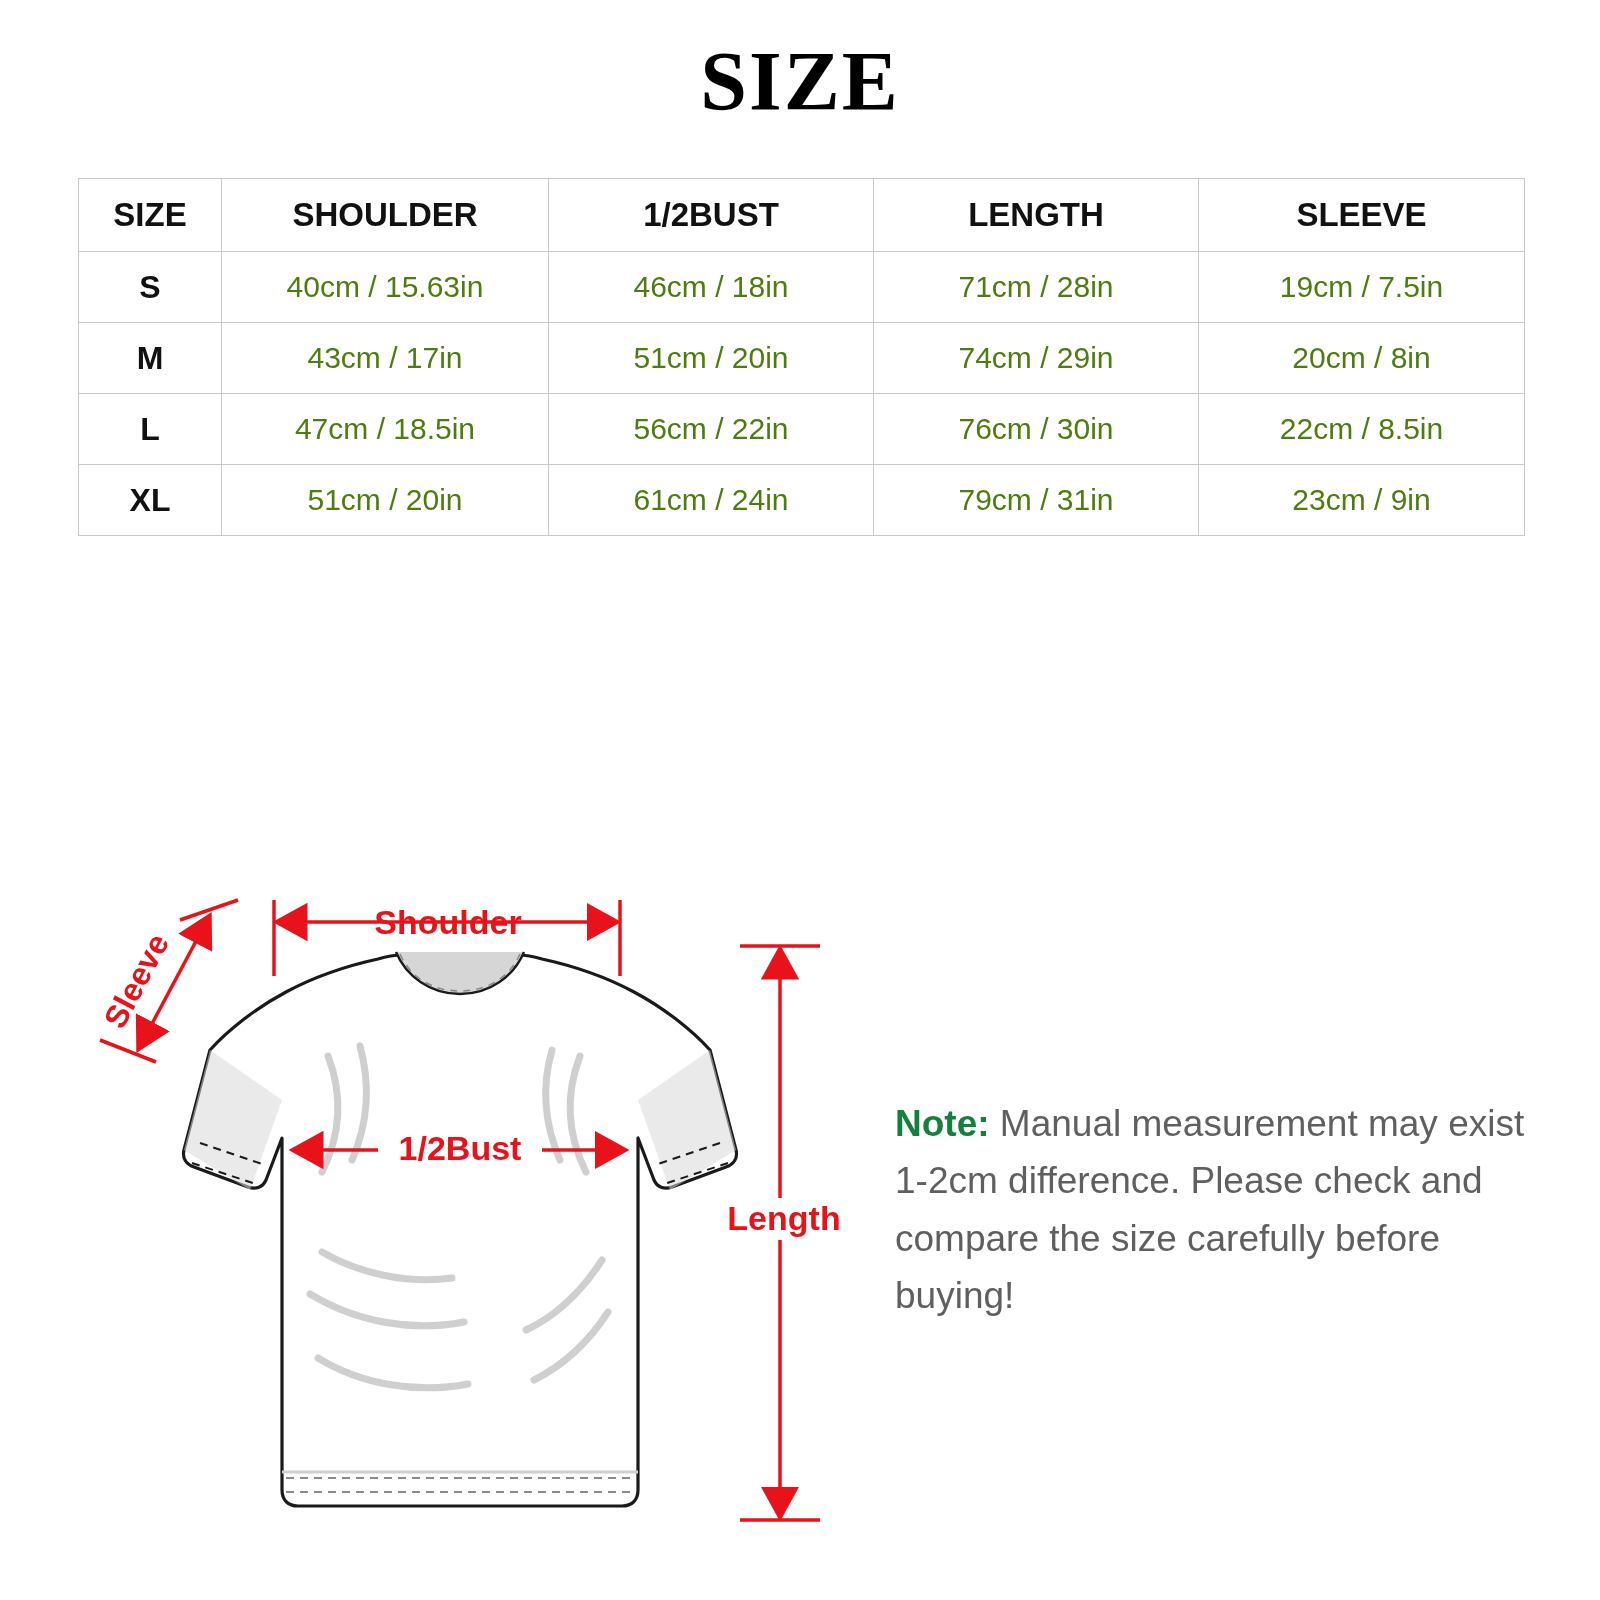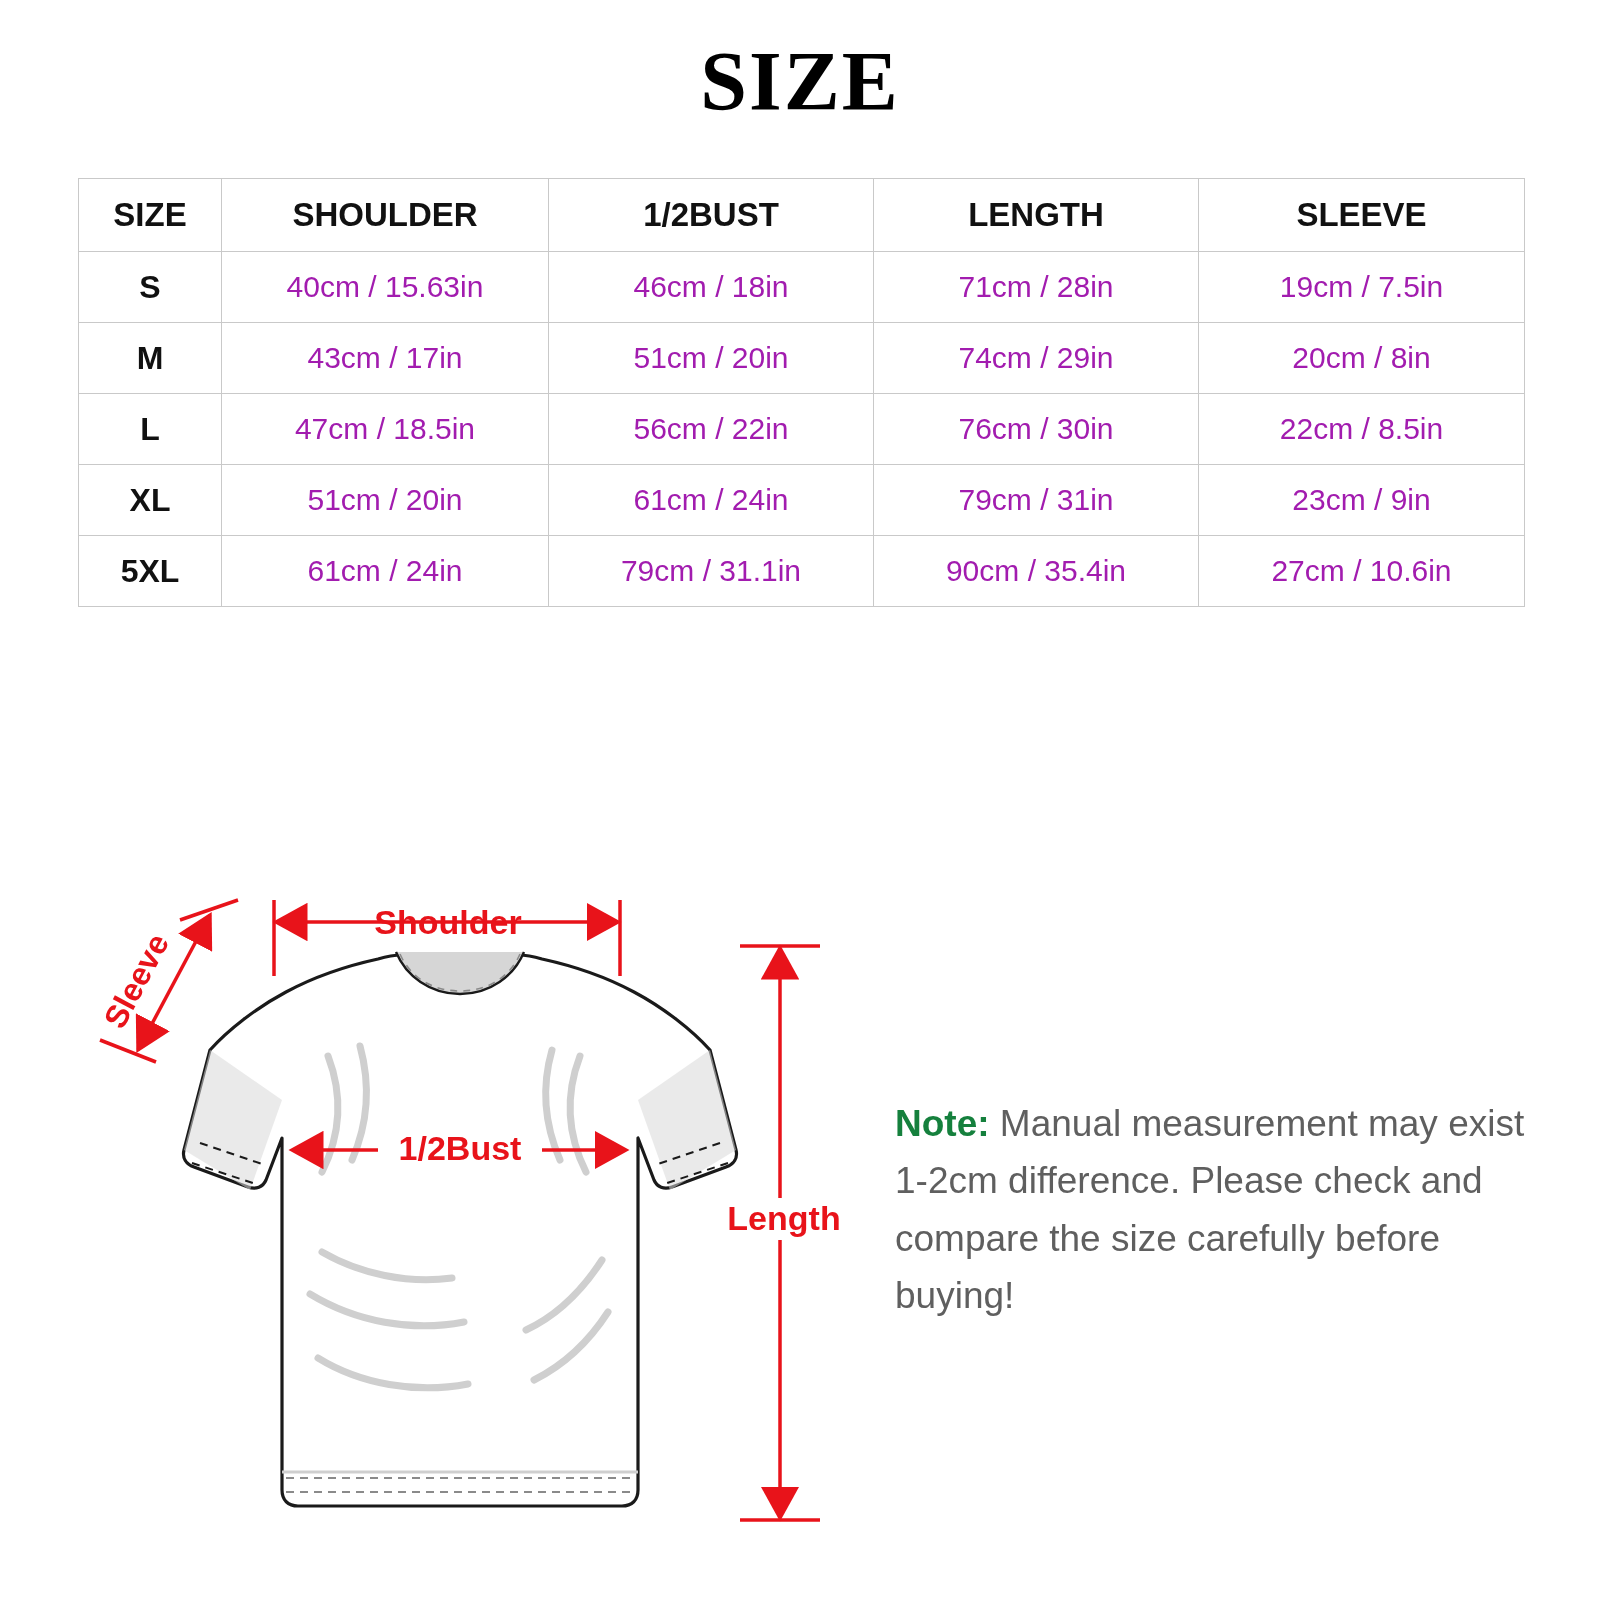--- a/index.html
+++ b/index.html
@@ -47,21 +47,21 @@
     height: 70px;
   }
   #size-table thead th {
     font-size: 33px;
     font-weight: bold;
     color: #111111;
     height: 72px;
   }
   #size-table tbody td {
     font-size: 30px;
-    color: #a21caf;
+    color: #4d7c0f;
     font-weight: normal;
   }
   #size-table tbody td.size-cell {
     font-size: 32px;
     font-weight: bold;
     color: #111111;
   }
   col.c-size  { width: 143px; }
   col.c-sh    { width: 327px; }
   col.c-bust  { width: 325px; }
@@ -136,27 +136,20 @@
       <td>56cm / 22in</td>
       <td>76cm / 30in</td>
       <td>22cm / 8.5in</td>
     </tr>
     <tr>
       <td class="size-cell">XL</td>
       <td>51cm / 20in</td>
       <td>61cm / 24in</td>
       <td>79cm / 31in</td>
       <td>23cm / 9in</td>
-    </tr>
-    <tr>
-      <td class="size-cell">5XL</td>
-      <td>61cm / 24in</td>
-      <td>79cm / 31.1in</td>
-      <td>90cm / 35.4in</td>
-      <td>27cm / 10.6in</td>
     </tr>
   </tbody>
 </table>
 
 <div id="illustration">
   <svg width="800" height="700" viewBox="0 0 800 700" xmlns="http://www.w3.org/2000/svg">
     <defs>
       <marker id="arrR" markerWidth="11" markerHeight="11" refX="9" refY="5.5" orient="auto">
         <path d="M0,0 L10,5.5 L0,11 z" fill="#e8131a"></path>
       </marker>

